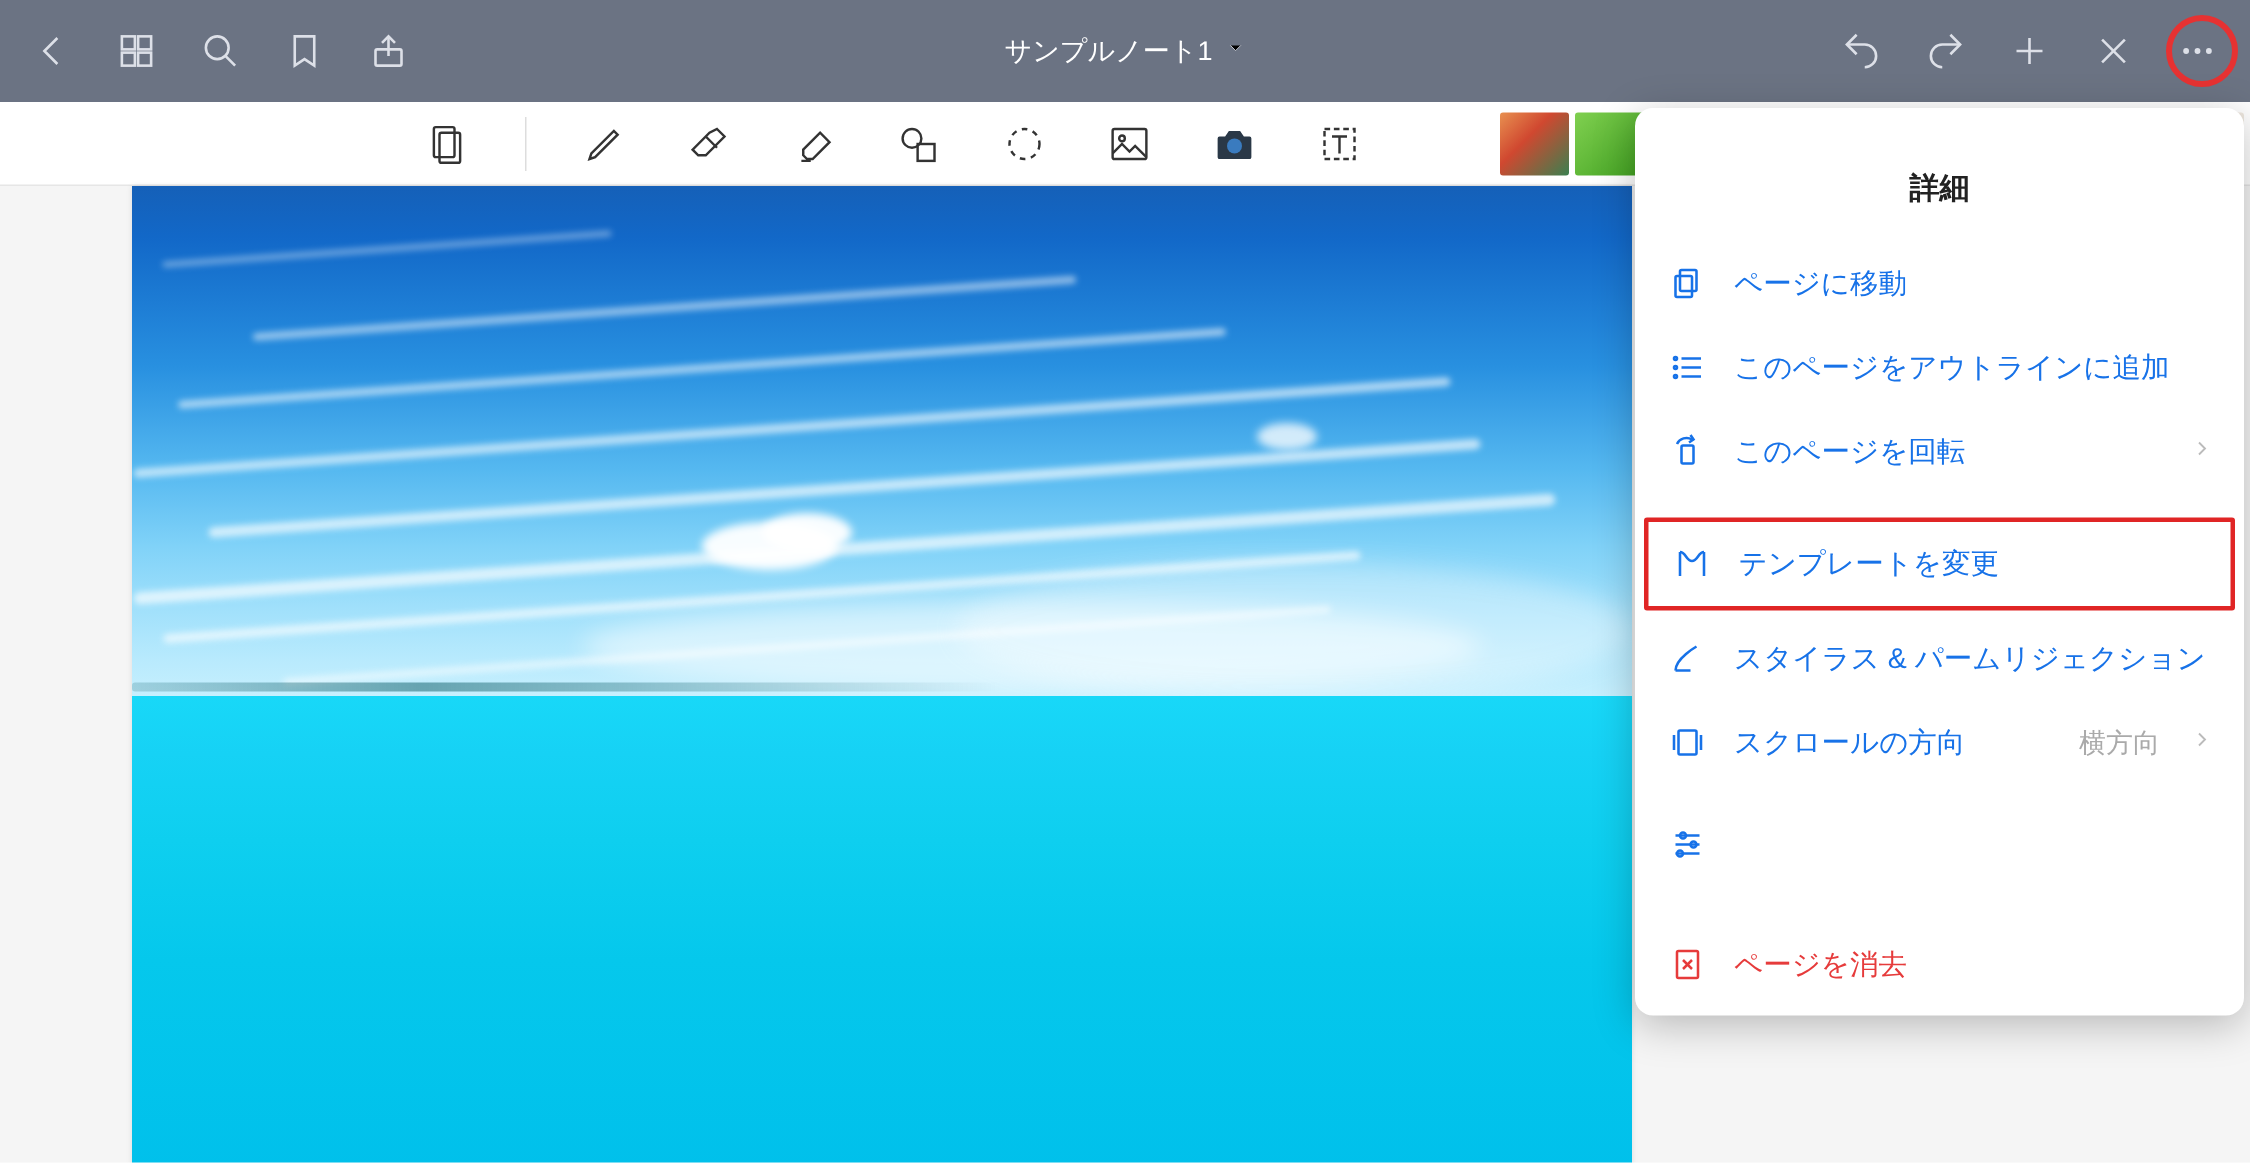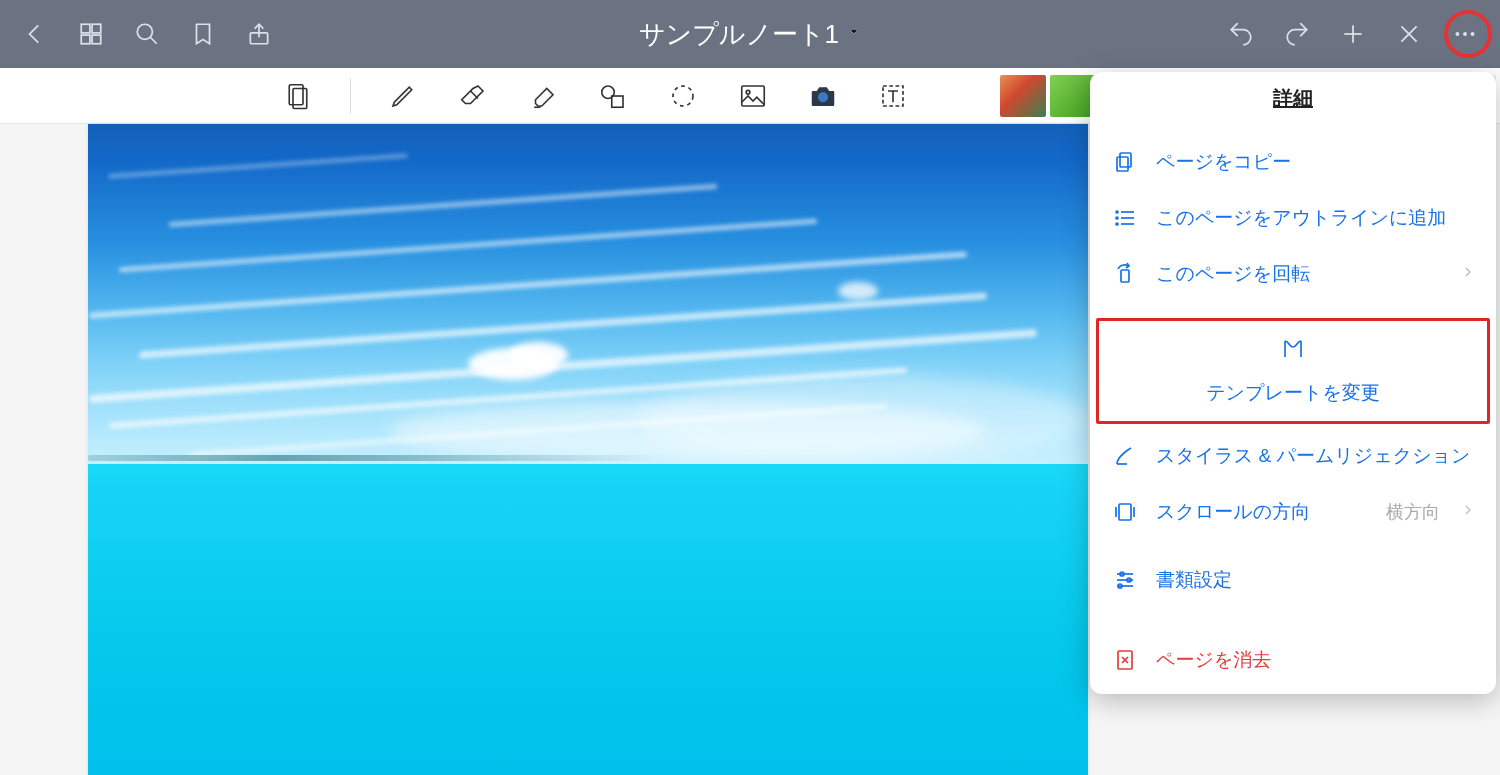--- a/index.html
+++ b/index.html
@@ -2,21 +2,21 @@
 <html><head>
 <meta charset="utf-8">
 <style>
 * { margin: 0; padding: 0; box-sizing: border-box; }
 body { font-family: -apple-system, "Hiragino Sans", sans-serif; width: 1500px; height: 775px; background: #f5f5f5; overflow: hidden; position: relative; }
 
 
 .topbar { height: 68px; background: #6b7383; display: flex; align-items: center; padding: 0 20px; color: #e8eaf0; position: relative; }
 .topbar-left, .topbar-right { display: flex; align-items: center; gap: 26px; }
 .topbar-center { position: absolute; left: 50%; transform: translateX(-50%); display: flex; align-items: center; gap: 8px; }
-.topbar-title { color: #fff; font-size: 26px; font-weight: 400; }
+.topbar-title { color: #fff; font-size: 18px; font-weight: 400; }
 .topbar-icon { width: 30px; height: 30px; display: flex; align-items: center; justify-content: center; cursor: pointer; }
 .topbar-icon svg { width: 26px; height: 26px; stroke: #dde0e8; stroke-width: 1.6; fill: none; }
 .chevron-down svg { width: 14px; height: 14px; stroke: #dde0e8; }
 .highlight-circle { position: absolute; right: 8px; top: 10px; width: 48px; height: 48px; border: 4px solid #e63232; border-radius: 50%; pointer-events: none; }
 
 
 .toolbar-wrap { height: 56px; background: #fff; border-bottom: 1px solid #e6e6e6; display: flex; align-items: center; }
 .toolbar { display: flex; align-items: center; gap: 34px; margin-left: 280px; }
 .tool-icon { width: 36px; height: 36px; display: flex; align-items: center; justify-content: center; cursor: pointer; }
 .tool-icon svg { width: 30px; height: 30px; stroke: #333; stroke-width: 1.3; fill: none; }
@@ -45,32 +45,32 @@
 .sky-top { position:absolute; inset:0; height:52%; background: linear-gradient(180deg,#1560b8 0%, #1268c8 10%, #2890e0 35%, #55b8f0 55%, #80d2f8 70%, #a0e0fb 82%, #b8eafd 92%, #c8f0fe 100%);}
 .sea { position: absolute; left:0; right:0; top:51.5%; bottom:0; background: linear-gradient(180deg, #18d8f8 0%, #16d2f5 12%, #0ecfef 30%, #05c8ec 55%, #00c0eb 100%); }
 .horizon { position:absolute; left:0; right:0; top:52%; height:9px; background: linear-gradient(180deg,#0aa0c8,#2cc8e0,#30d8f0); }
 .landstrip { position:absolute; top:50.2%; left:0; width:58%; height:6px; background: linear-gradient(90deg, rgba(10,90,100,0.2), rgba(10,90,100,0.5), rgba(10,90,100,0.25), rgba(10,90,100,0)); border-radius: 2px; filter: blur(0.5px);}
 .cloud { position: absolute; background: rgba(255,255,255,0.95); border-radius: 50%; filter: blur(3px); }
 .streak { position:absolute; background: rgba(255,255,255,0.75); height:3px; border-radius:4px; filter: blur(2px); transform: rotate(-4deg);}
 .haze { position:absolute; background: rgba(255,255,255,0.5); filter: blur(8px); border-radius:50%; }
 
 
 .popup { position: absolute; right: 4px; top: 72px; width: 406px; background: #fff; border-radius: 12px; box-shadow: 0 6px 28px rgba(0,0,0,0.25); padding-bottom: 6px; }
-.popup-title { text-align: center; font-size: 20px; font-weight: 600; color: #222; padding: 13px 0 22px; text-decoration: underline; }
+.popup-title { text-align: center; font-size: 20px; font-weight: 600; color: #222; padding: 40px 0 22px; }
 .menu-item { display: flex; align-items: center; padding: 15px 22px; gap: 18px; cursor: pointer; position: relative; }
 .menu-item .mi-icon { width: 26px; height: 26px; display: flex; align-items: center; justify-content: center; flex-shrink: 0; }
 .menu-item .mi-icon svg { width: 24px; height: 24px; stroke: #1772e8; stroke-width: 1.7; fill: none; }
 .menu-item .mi-label { font-size: 19px; color: #1772e8; flex: 1; }
 .menu-item .mi-rtext { color: #aaa; font-size: 18px; margin-right: 4px; }
 .menu-item .mi-chevron svg { width: 12px; height: 14px; stroke: #bbb; stroke-width: 2.5; fill: none; }
 .menu-item.danger .mi-label { color: #e63b3b; }
 .menu-item.danger .mi-icon svg { stroke: #e63b3b; }
 .group-gap { height: 12px; }
 .menu-box-highlight { border: 3px solid #e02525; margin: 4px 6px; border-radius: 2px; }
-.menu-box-highlight .menu-item { padding: 15px 16px; flex-direction: column; }
+.menu-box-highlight .menu-item { padding: 15px 16px; }
 </style>
 </head>
 <body>
 
 <div class="topbar">
   <div class="topbar-left">
     <div class="topbar-icon">
         <svg viewBox="0 0 24 24">
           <polyline points="15 4 7 12 15 20"></polyline>
         </svg>
@@ -245,21 +245,21 @@
 <div class="popup">
   <div class="popup-title">詳細</div>
 
   <div class="menu-item">
     <span class="mi-icon">
         <svg viewBox="0 0 24 24">
           <rect x="7" y="3" width="11" height="14" rx="1"></rect>
           <rect x="4" y="7" width="11" height="14" rx="1"></rect>
         </svg>
       </span>
-    <span class="mi-label">ページをコピー</span>
+    <span class="mi-label">ページに移動</span>
   </div>
 
   <div class="menu-item">
     <span class="mi-icon">
         <svg viewBox="0 0 24 24">
           <line x1="8" y1="6" x2="21" y2="6"></line>
           <line x1="8" y1="12" x2="21" y2="12"></line>
           <line x1="8" y1="18" x2="21" y2="18"></line>
           <circle cx="4" cy="6" r="1"></circle>
           <circle cx="4" cy="12" r="1"></circle>
@@ -328,21 +328,20 @@
     <span class="mi-icon">
         <svg viewBox="0 0 24 24">
           <line x1="4" y1="6" x2="20" y2="6"></line>
           <circle cx="9" cy="6" r="2"></circle>
           <line x1="4" y1="12" x2="20" y2="12"></line>
           <circle cx="16" cy="12" r="2"></circle>
           <line x1="4" y1="18" x2="20" y2="18"></line>
           <circle cx="7" cy="18" r="2"></circle>
         </svg>
       </span>
-    <span class="mi-label">書類設定</span>
   </div>
 
   <div class="group-gap"></div>
 
 
   <div class="group-gap"></div>
 
   <div class="menu-item danger">
     <span class="mi-icon">
         <svg viewBox="0 0 24 24">

